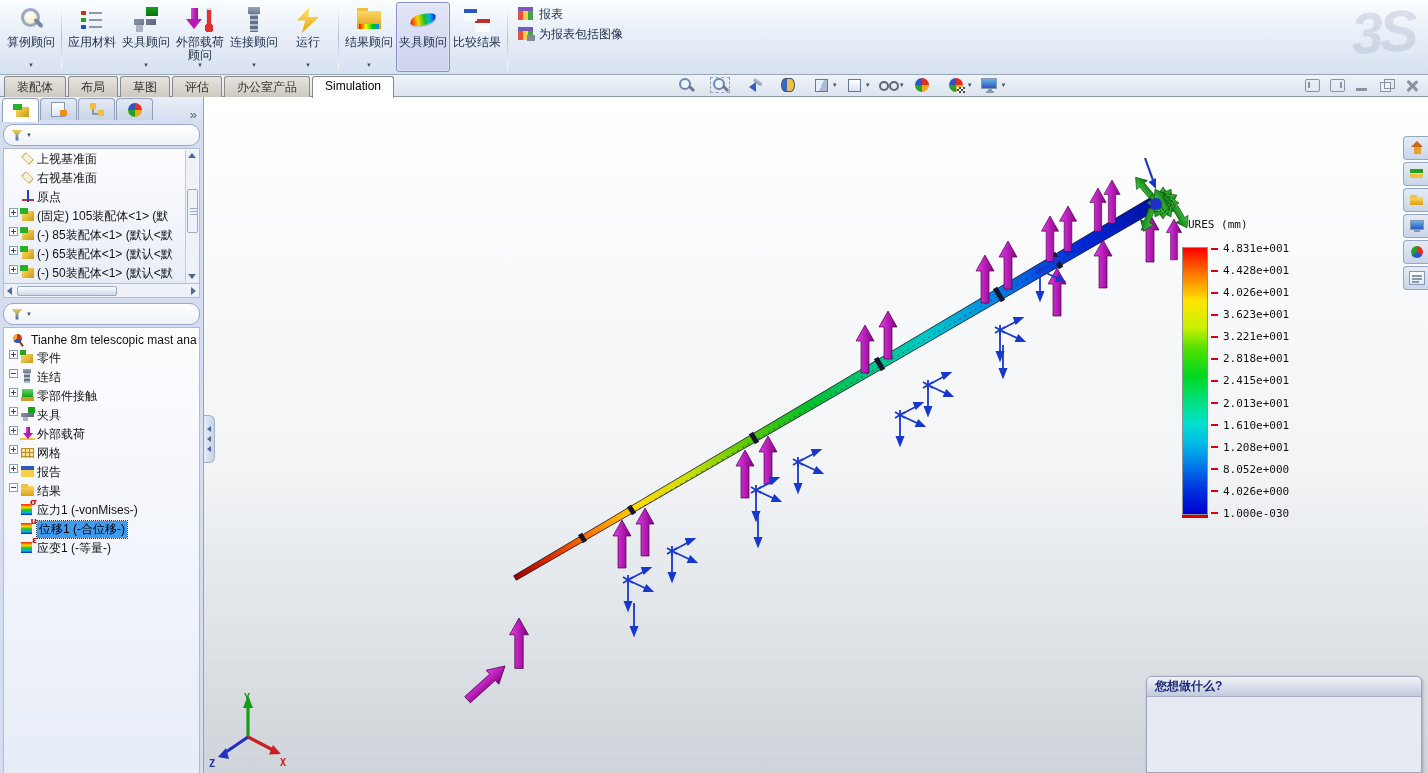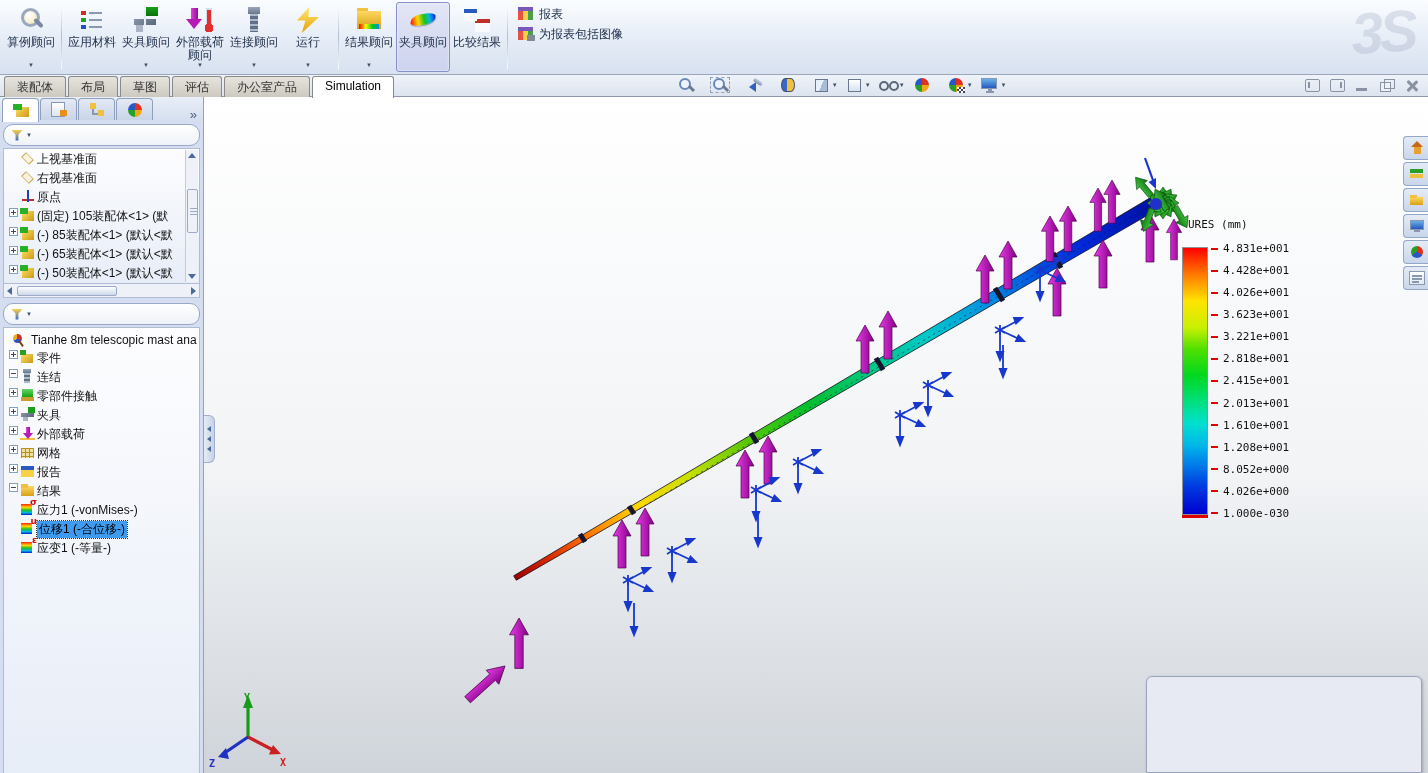--- a/index.html
+++ b/index.html
@@ -736,15 +736,16 @@
         <div class="ptab" data-name="task-pane-tab">
           <span class="picon" data-name="appearances-icon"></span>
         </div>
 
         <div class="ptab" data-name="task-pane-tab">
           <span class="picon" data-name="custom-properties-icon"></span>
         </div>
       </div>
 
     <div id="helppanel" data-name="what-do-you-want-panel">
+      <div id="helphdr" data-name="help-panel-title">您想做什么?</div>
     </div>
   </div>
 </div>
 
 </body></html>

